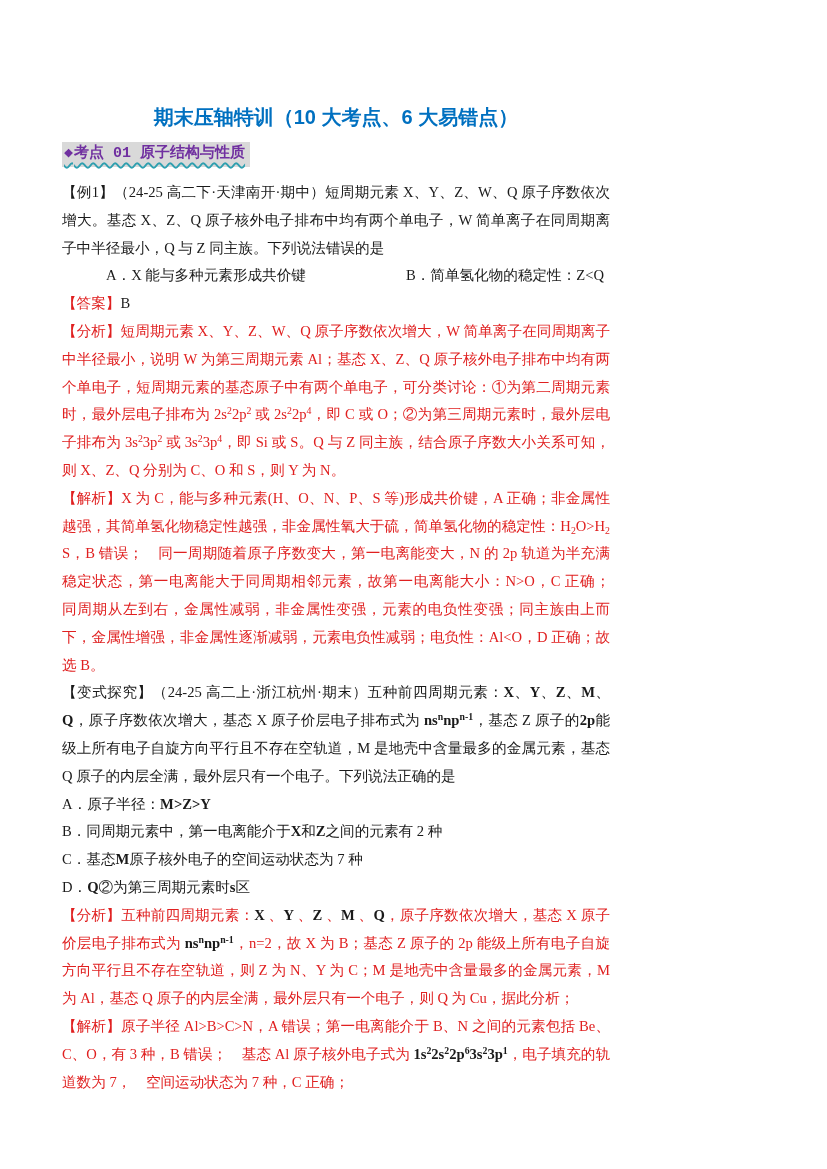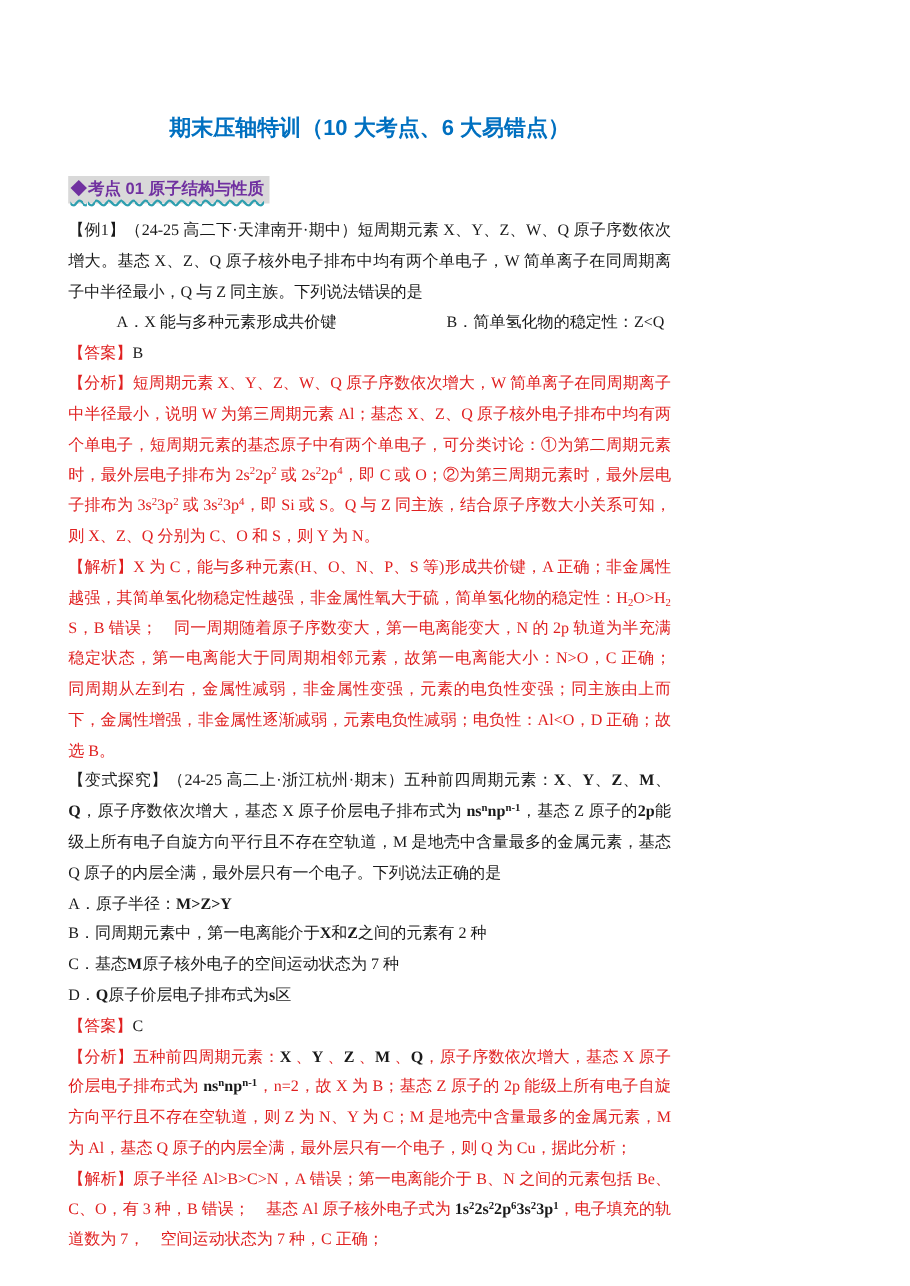--- a/index.html
+++ b/index.html
@@ -19,24 +19,24 @@
   .page{box-sizing:border-box;width:672px;height:1169px;padding:0 62px;}
   .doc-title{
     margin:0;padding-top:100px;
     text-align:center;
     font-family:"Liberation Sans","DejaVu Sans",sans-serif;
     font-weight:bold;font-size:20px;line-height:34px;
     color:var(--title_blue);
   }
   .section-header{
     display:inline-block;
-    margin-top:26px;
+    margin-top:8px;
     background:var(--highlight_gray);
     color:var(--section_purple);
-    font-family:Liberation Sans, sans-serif;
+    font-family:Liberation Mono, monospace;
     font-weight:bold;font-size:15px;line-height:22px;
     padding:1px 5px 2px 2px;
     text-decoration:underline wavy var(--wavy_teal) 1.5px;
     text-underline-offset:5px;
   }
   .doc-body{margin-top:12px;font-size:14.6px;}
   .para{
     margin:0;line-height:27.8px;text-align:justify;
     word-break:break-all;
   }
@@ -63,18 +63,17 @@
   <main class="doc-body">
       <p class="para black"><span>【例1】（24-25 高二下·天津南开·期中）短周期元素 X、Y、Z、W、Q 原子序数依次增大。基态 X、Z、Q 原子核外电子排布中均有两个单电子，W 简单离子在同周期离子中半径最小，Q 与 Z 同主族。下列说法错误的是</span></p>
       <p class="para black" style="text-align: left; margin-left: 44px;"><span class="opt-left"><span>A．X 能与多种元素形成共价键</span></span><span class="opt-right"><span>B．简单氢化物的稳定性：Z&lt;Q</span></span></p>
       <p class="para black"><span class="red">【答案】</span><span>B</span></p>
       <p class="para red"><span>【分析】短周期元素 X、Y、Z、W、Q 原子序数依次增大，W 简单离子在同周期离子中半径最小，说明 W 为第三周期元素 Al；基态 X、Z、Q 原子核外电子排布中均有两个单电子，短周期元素的基态原子中有两个单电子，可分类讨论：①为第二周期元素时，最外层电子排布为 2s</span><sup>2</sup><span>2p</span><sup>2</sup><span> 或 2s</span><sup>2</sup><span>2p</span><sup>4</sup><span>，即 C 或 O；②为第三周期元素时，最外层电子排布为 3s</span><sup>2</sup><span>3p</span><sup>2</sup><span> 或 3s</span><sup>2</sup><span>3p</span><sup>4</sup><span>，即 Si 或 S。Q 与 Z 同主族，结合原子序数大小关系可知，则 X、Z、Q 分别为 C、O 和 S，则 Y 为 N。</span></p>
       <p class="para red"><span>【解析】X 为 C，能与多种元素(H、O、N、P、S 等)形成共价键，A 正确；非金属性越强，其简单氢化物稳定性越强，非金属性氧大于硫，简单氢化物的稳定性：H</span><sub>2</sub><span>O&gt;H</span><sub>2</sub><span>S，B 错误；　同一周期随着原子序数变大，第一电离能变大，N 的 2p 轨道为半充满稳定状态，第一电离能大于同周期相邻元素，故第一电离能大小：N&gt;O，C 正确；　同周期从左到右，金属性减弱，非金属性变强，元素的电负性变强；同主族由上而下，金属性增强，非金属性逐渐减弱，元素电负性减弱；电负性：Al&lt;O，D 正确；故选 B。</span></p>
       <p class="para black"><span>【变式探究】（24-25 高二上·浙江杭州·期末）五种前四周期元素：</span><span class="b">X</span><span>、</span><span class="b">Y</span><span>、</span><span class="b">Z</span><span>、</span><span class="b">M</span><span>、</span><span class="b">Q</span><span>，原子序数依次增大，基态 X 原子价层电子排布式为 </span><span class="b">ns</span><sup class="b">n</sup><span class="b">np</span><sup class="b">n-1</sup><span>，基态 Z 原子的</span><span class="b">2p</span><span>能级上所有电子自旋方向平行且不存在空轨道，M 是地壳中含量最多的金属元素，基态 Q 原子的内层全满，最外层只有一个电子。下列说法正确的是</span></p>
       <p class="para black"><span>A．原子半径：</span><span class="b">M&gt;Z&gt;Y</span></p>
       <p class="para black"><span>B．同周期元素中，第一电离能介于</span><span class="b">X</span><span>和</span><span class="b">Z</span><span>之间的元素有 2 种</span></p>
       <p class="para black"><span>C．基态</span><span class="b">M</span><span>原子核外电子的空间运动状态为 7 种</span></p>
-      <p class="para black"><span>D．</span><span class="b">Q</span><span>原子价层电子排布式为</span><span class="b">s</span><span>区</span></p>
-      <p class="para black"><span class="red">【答案】</span><span>C</span></p>
+      <p class="para black"><span>D．</span><span class="b">Q</span><span>②为第三周期元素时</span><span class="b">s</span><span>区</span></p>
       <p class="para red"><span>【分析】五种前四周期元素：</span><span class="b black">X</span><span> 、</span><span class="b black">Y</span><span> 、</span><span class="b black">Z</span><span> 、</span><span class="b black">M</span><span> 、</span><span class="b black">Q</span><span>，原子序数依次增大，基态 X 原子价层电子排布式为 </span><span class="b black">ns</span><sup class="b black">n</sup><span class="b black">np</span><sup class="b black">n-1</sup><span>，n=2，故 X 为 B；基态 Z 原子的 2p 能级上所有电子自旋方向平行且不存在空轨道，则 Z 为 N、Y 为 C；M 是地壳中含量最多的金属元素，M 为 Al，基态 Q 原子的内层全满，最外层只有一个电子，则 Q 为 Cu，据此分析；</span></p>
       <p class="para red"><span>【解析】原子半径 Al&gt;B&gt;C&gt;N，A 错误；第一电离能介于 B、N 之间的元素包括 Be、C、O，有 3 种，B 错误；　基态 Al 原子核外电子式为 </span><span class="b black">1s</span><sup class="b black">2</sup><span class="b black">2s</span><sup class="b black">2</sup><span class="b black">2p</span><sup class="b black">6</sup><span class="b black">3s</span><sup class="b black">2</sup><span class="b black">3p</span><sup class="b black">1</sup><span>，电子填充的轨道数为 7，　空间运动状态为 7 种，C 正确；</span></p>
     </main>
 </div>
 
 </body></html>

